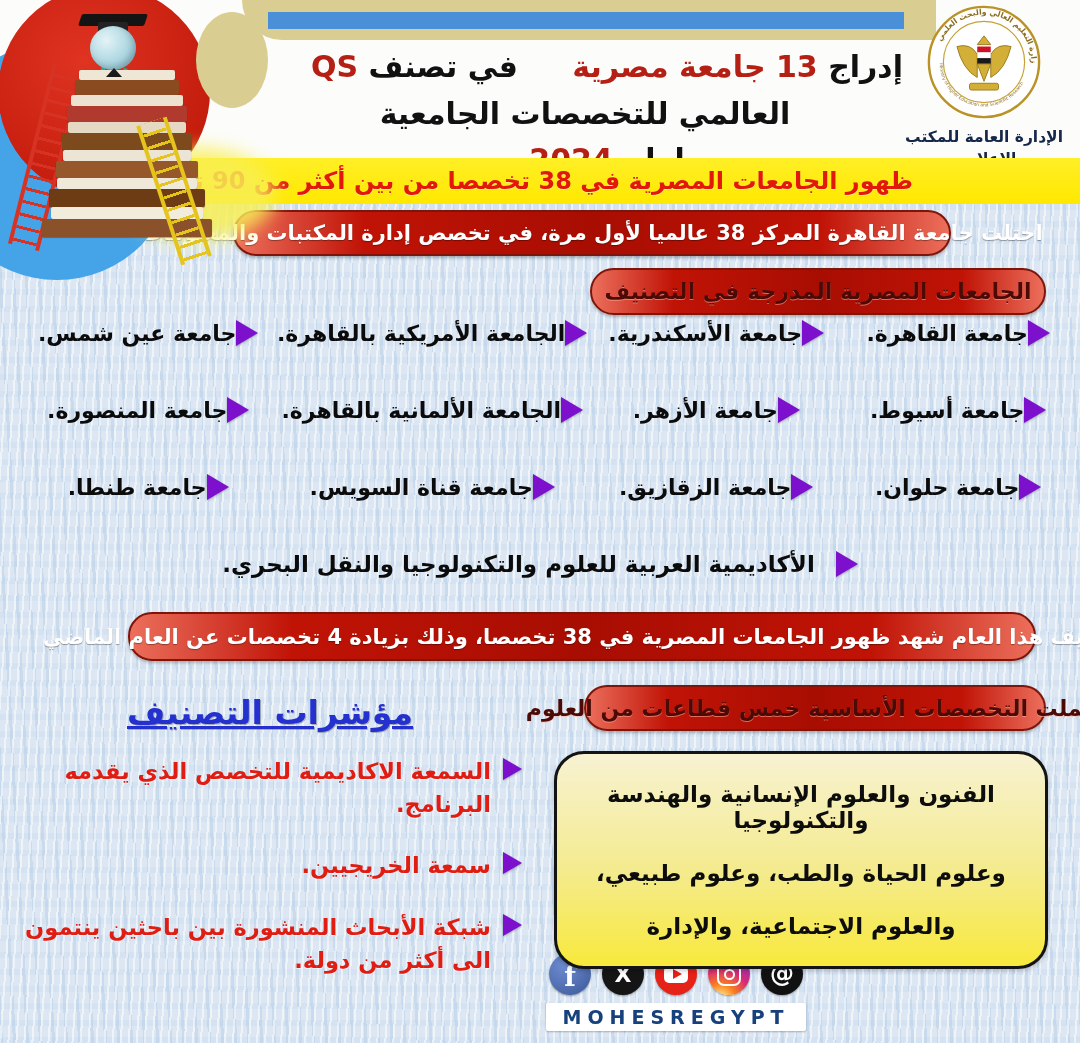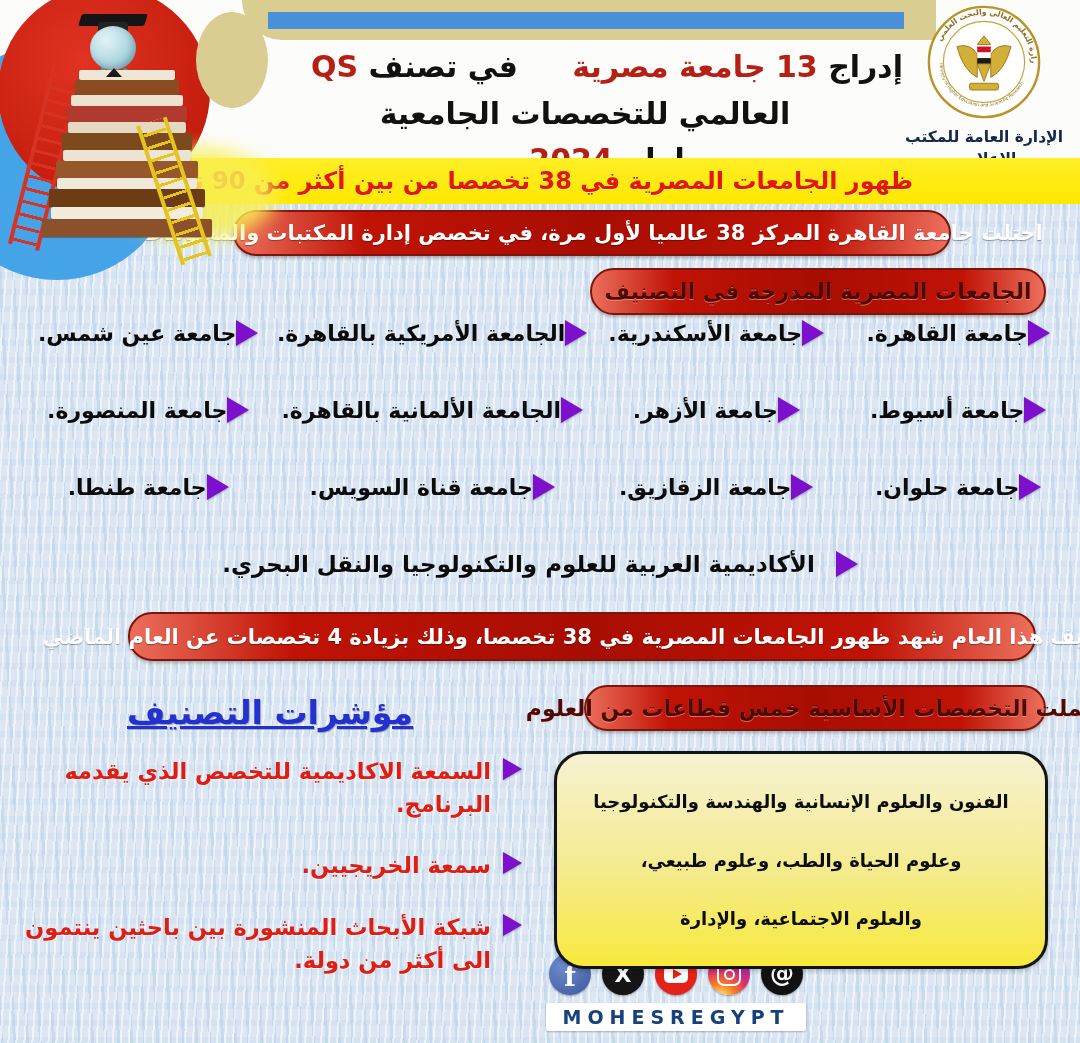--- a/index.html
+++ b/index.html
@@ -49,21 +49,21 @@
   
   .ind-title{position:absolute;left:100px;top:693px;width:340px;text-align:center;color:#2531cf;font-weight:bold;font-size:33px;text-decoration:underline;text-shadow:1px 1px 0 rgba(0,0,0,.25);}
   .ind-list{position:absolute;left:16px;top:755px;width:506px;direction:rtl;}
   .ind-item{display:flex;align-items:flex-start;gap:12px;margin-bottom:29px;}
   .ind-item .tri{border-top-width:11px;border-bottom-width:11px;border-left-width:19px;margin-top:3px;}
   .ind-label{color:#e01d12;font-weight:bold;font-size:22.5px;line-height:1.45;text-shadow:0 1px 0 rgba(255,255,255,.5);}
   
   .sectors-box{position:absolute;left:554px;top:751px;width:488px;height:212px;border:3px solid #141414;border-radius:30px;
     background:linear-gradient(180deg,#f7f2d2 0%,#f4eb8e 55%,#f8e93b 100%);
     display:flex;flex-direction:column;align-items:center;justify-content:space-evenly;direction:rtl;z-index:2;box-shadow:0 2px 4px rgba(0,0,0,.2);}
-  .sectors-line{color:#0d0d0d;font-weight:bold;font-size:18px;text-align:center;padding:0 22px;}
+  .sectors-line{color:#0d0d0d;font-weight:bold;font-size:23px;text-align:center;padding:0 22px;}
   
   .footer{position:absolute;left:543px;top:953px;width:266px;display:flex;flex-direction:column;align-items:center;gap:8px;}
   .sicons{display:flex;gap:11px;}
   .sicon{width:42px;height:42px;border-radius:50%;display:flex;align-items:center;justify-content:center;box-shadow:0 1px 2px rgba(0,0,0,.35);}
   .sicon span.g{color:#fff;font-weight:bold;}
   .fb{background:radial-gradient(circle at 35% 30%,#6d8bd0,#3b5998);}
   .fb span.g{font-family:"DejaVu Serif",serif;font-size:27px;margin-top:4px;}
   .xx{background:#151515;}
   .xx span.g{font-size:22px;font-weight:900;}
   .yt{background:#e62117;}

